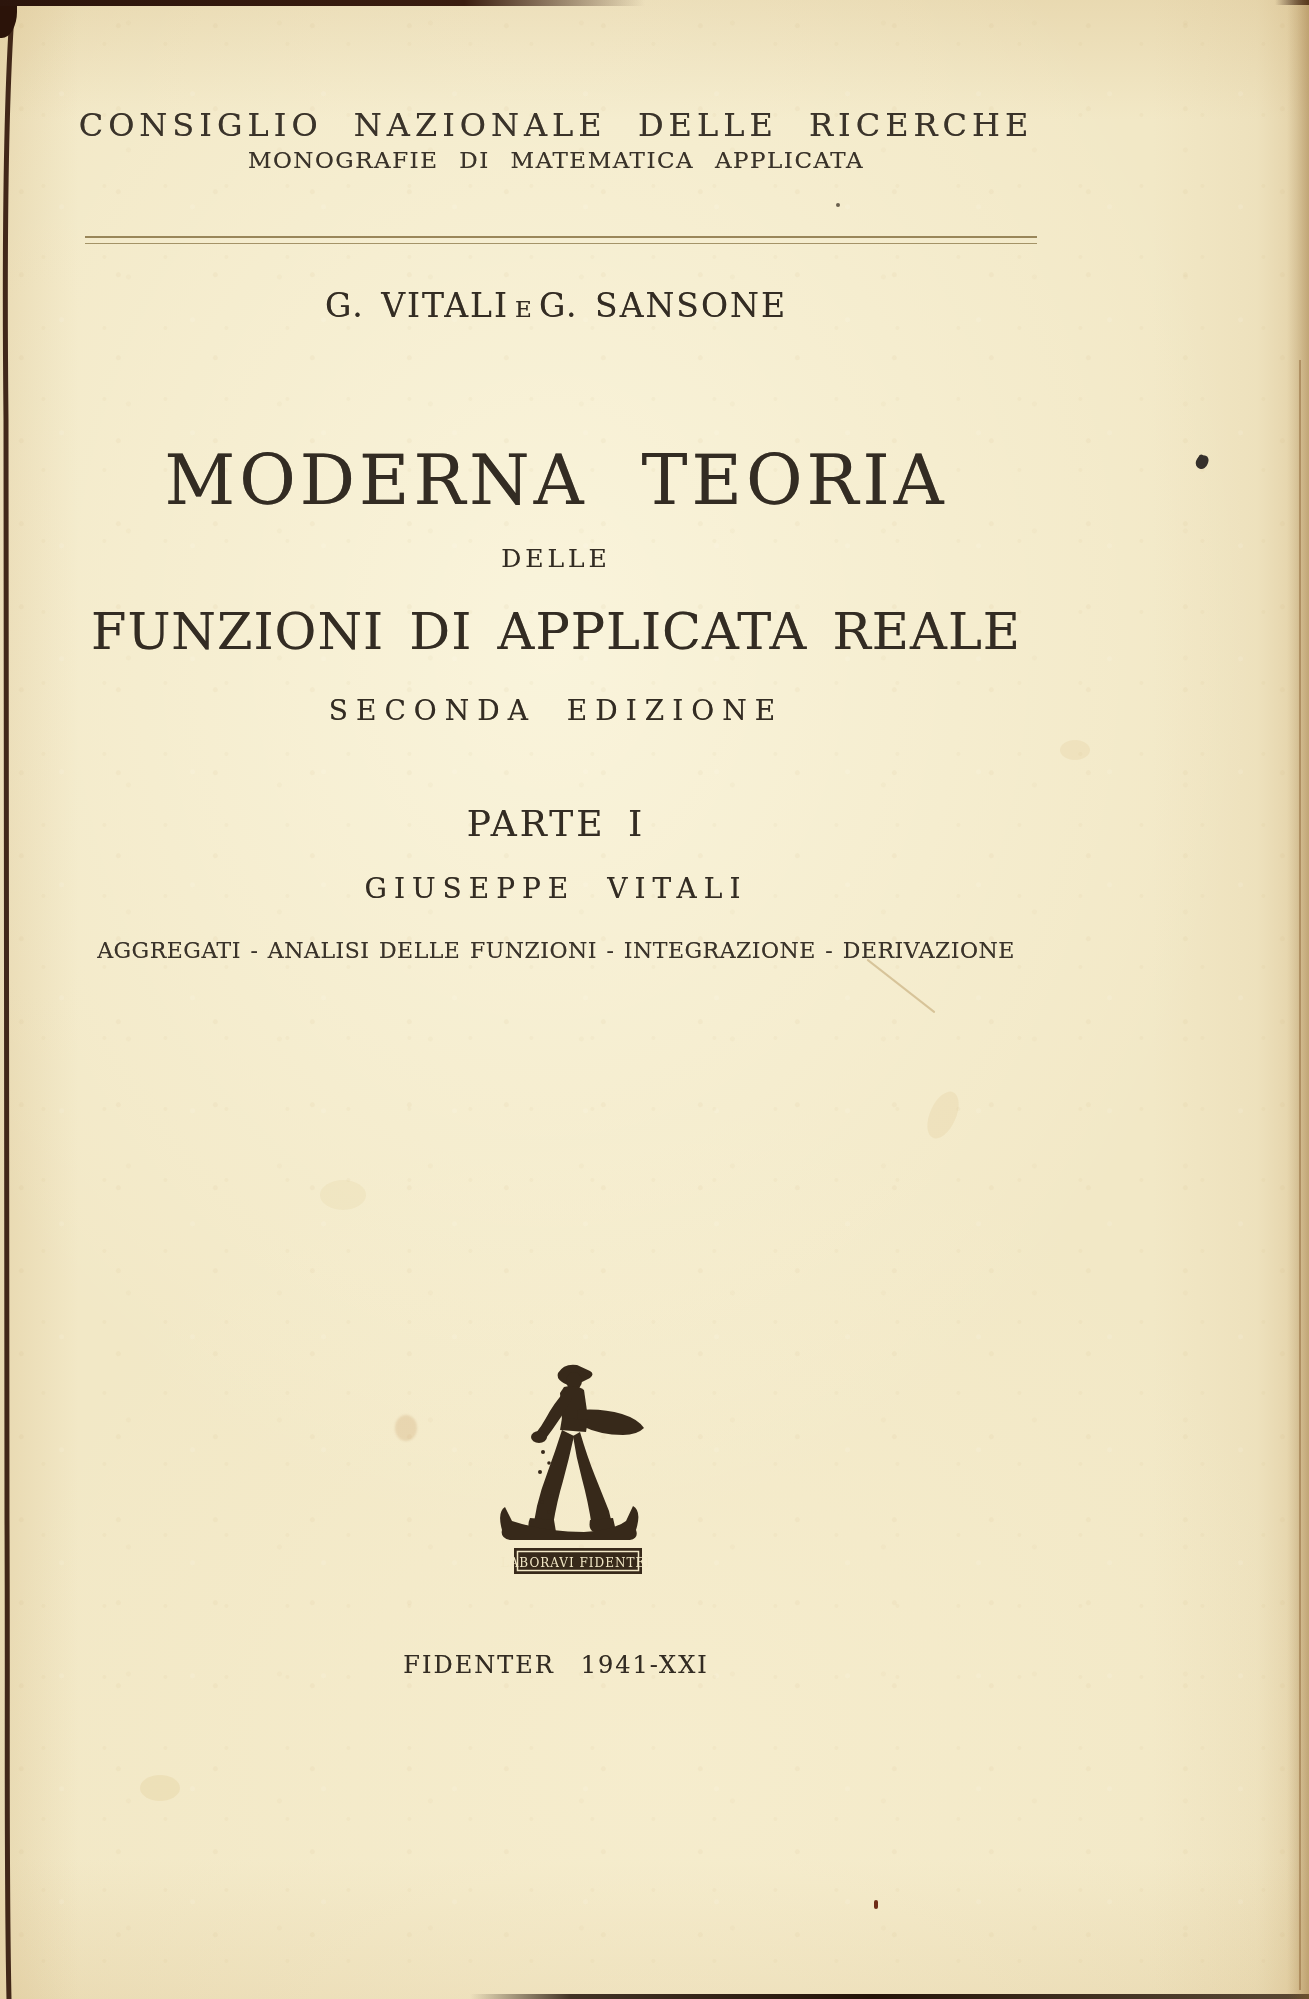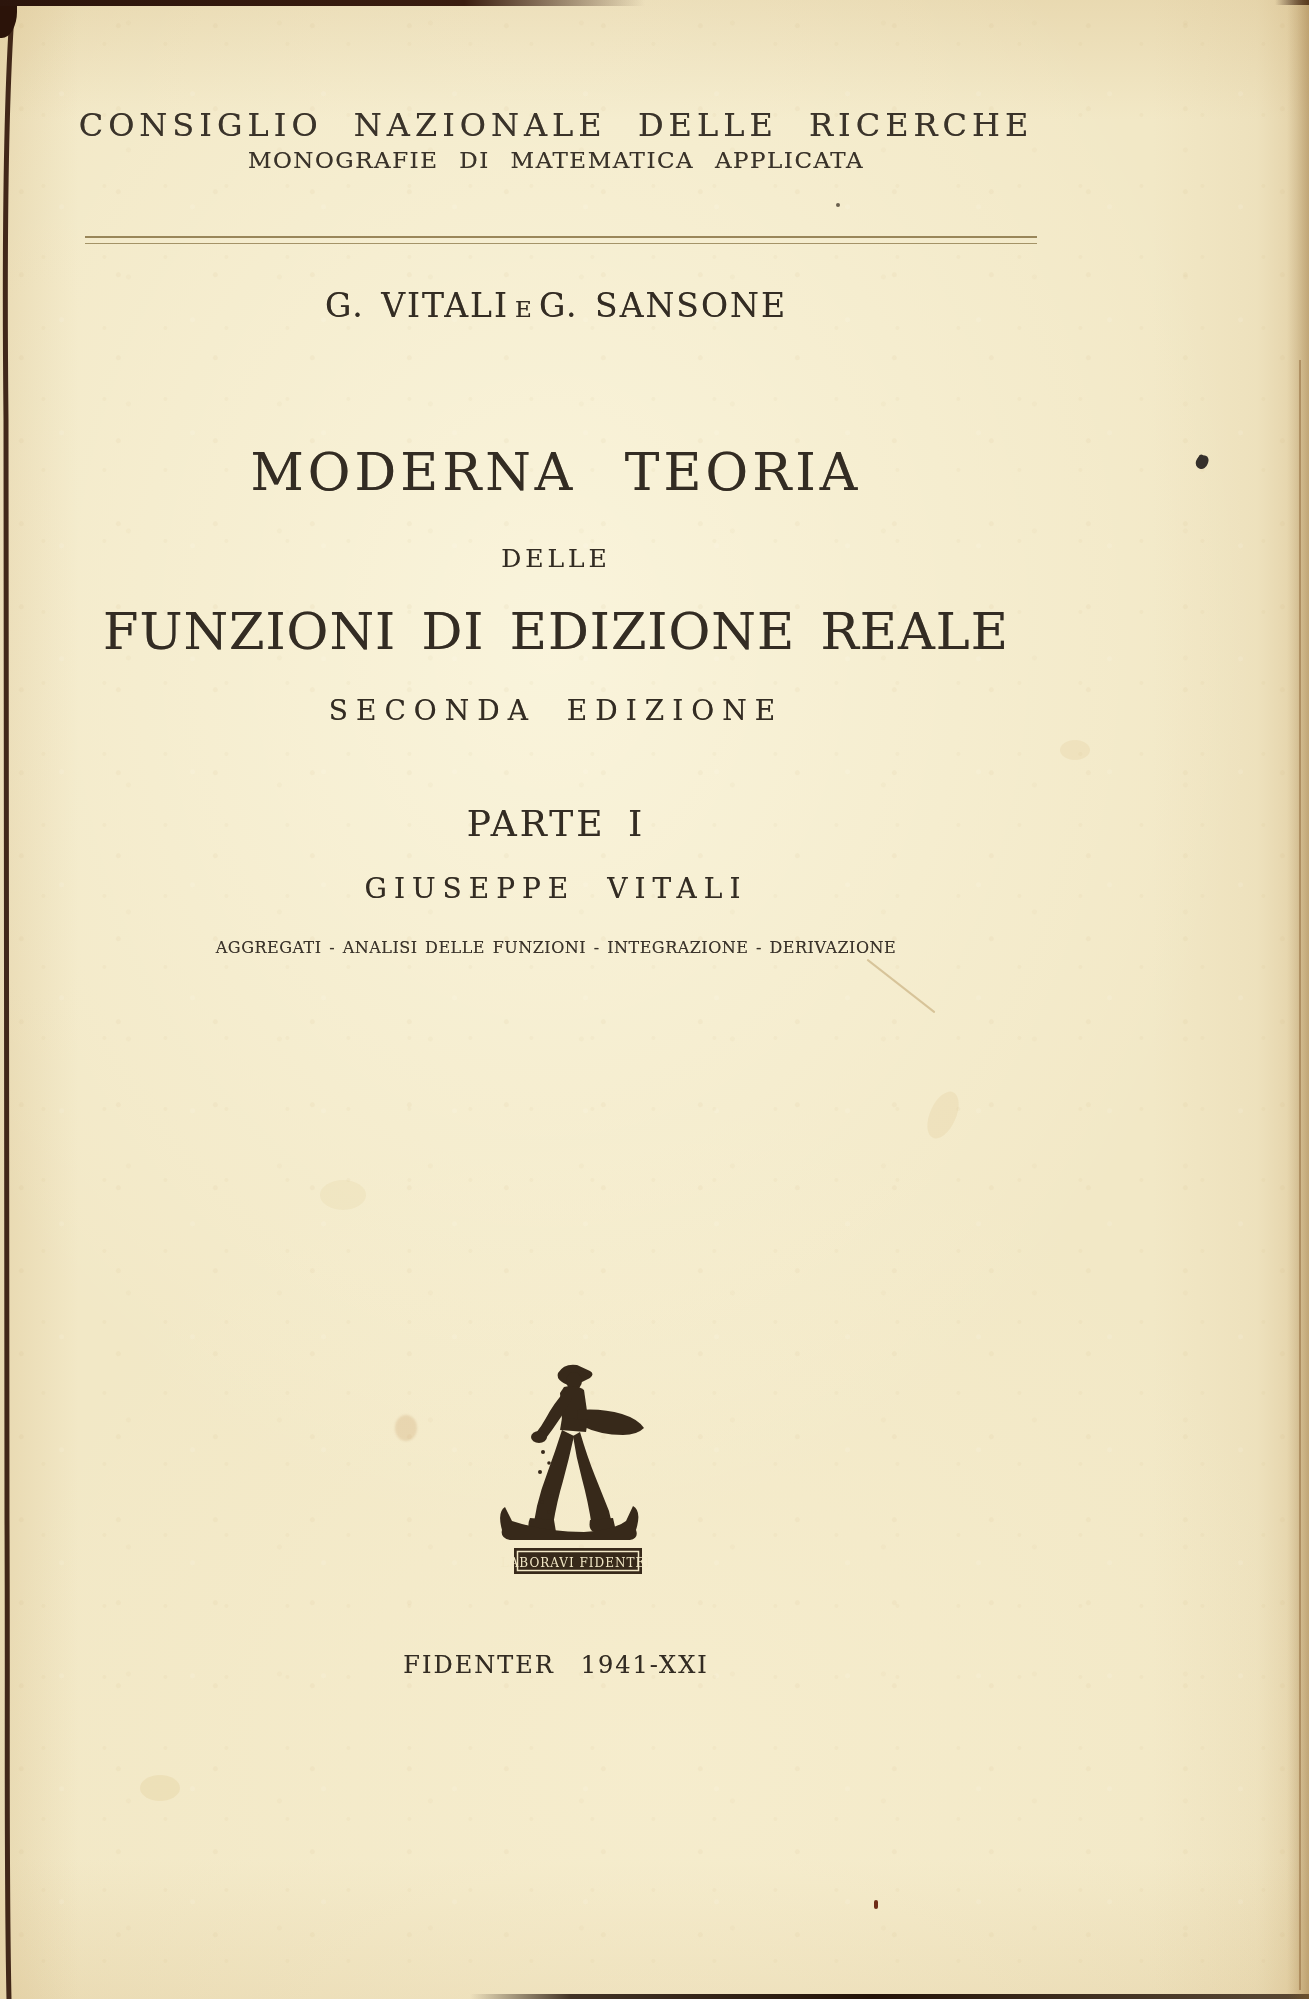--- a/index.html
+++ b/index.html
@@ -31,27 +31,27 @@
   .content{position:absolute;left:0;top:12px;width:1112px;height:100%;}
   .line{position:absolute;width:100%;text-align:center;line-height:1;white-space:nowrap;
         text-shadow:0 0 0.6px rgba(51,44,35,0.55);}
   .institution{top:97px;font-size:32px;letter-spacing:5px;word-spacing:16px;color:#3a332a;}
   .series{top:137px;font-size:23px;letter-spacing:1.5px;word-spacing:12px;color:#3a332a;}
   .rule{position:absolute;top:224px;left:85px;width:952px;height:5px;
         border-top:2px solid rgba(138,117,70,0.85);
         border-bottom:1px solid rgba(138,117,70,0.75);}
   .authors{top:277px;font-size:33px;letter-spacing:2px;word-spacing:4px;}
   .authors .conj{font-size:0.70em;letter-spacing:1px;padding:0 6px;}
-  .title1{top:434px;font-size:52px;letter-spacing:4px;word-spacing:28px;font-weight:400;}
+  .title1{top:434px;font-size:69px;letter-spacing:4px;word-spacing:28px;font-weight:400;}
   .delle{top:534px;font-size:25px;letter-spacing:4px;}
   .title2{top:594px;font-size:51px;letter-spacing:1px;word-spacing:8px;}
   .edition{top:685px;font-size:28px;letter-spacing:8px;word-spacing:14px;}
   .part{top:794px;font-size:36px;letter-spacing:3px;word-spacing:8px;}
   .part-author{top:863px;font-size:28px;letter-spacing:7px;word-spacing:16px;}
-  .subjects{top:928px;font-size:16px;letter-spacing:0.5px;word-spacing:2px;color:#3a332a;}
+  .subjects{top:928px;font-size:22px;letter-spacing:0.5px;word-spacing:2px;color:#3a332a;}
   .publisher{top:1593px;font-size:29px;letter-spacing:1px;word-spacing:10px;}
   .place-year{top:1641px;font-size:24px;letter-spacing:2px;}
   .place-year .gap{display:inline-block;width:26px;}
   .emblem{position:absolute;left:486px;top:1348px;width:162px;height:220px;}
   .emblem svg{display:block;}
   
   .edge-top{position:absolute;top:0;left:0;height:6px;width:645px;
     background:linear-gradient(to right,#2c150c 0%,#3a1d10 72%,rgba(58,29,16,0) 100%);}
   .edge-top-right{position:absolute;top:0;right:0;width:34px;height:5px;
     background:linear-gradient(to left,#3a2012,rgba(58,32,18,0));}
@@ -85,21 +85,21 @@
 
   <div class="content">
     <div class="line institution">CONSIGLIO NAZIONALE DELLE RICERCHE</div>
     <div class="line series">MONOGRAFIE DI MATEMATICA APPLICATA</div>
     <div class="rule"></div>
 
     <div class="line authors"><span>G. VITALI</span><span class="conj">E</span><span>G. SANSONE</span></div>
 
     <div class="line title1">MODERNA TEORIA</div>
     <div class="line delle">DELLE</div>
-    <div class="line title2">FUNZIONI DI EDIZIONE REALE</div>
+    <div class="line title2">FUNZIONI DI APPLICATA REALE</div>
     <div class="line edition">SECONDA EDIZIONE</div>
     <div class="line part">PARTE I</div>
     <div class="line part-author">GIUSEPPE VITALI</div>
     <div class="line subjects">AGGREGATI - ANALISI DELLE FUNZIONI - INTEGRAZIONE - DERIVAZIONE</div>
 
     <div class="emblem">
       <svg width="162" height="220" viewBox="0 0 162 220">
         <g fill="#37291a" stroke="none">
 
           <path d="M72,13 Q78,3 91,5 L104,11 Q109,14 104,18 L92,24 Q82,27 76,22 Q70,18 72,13 Z"></path>

